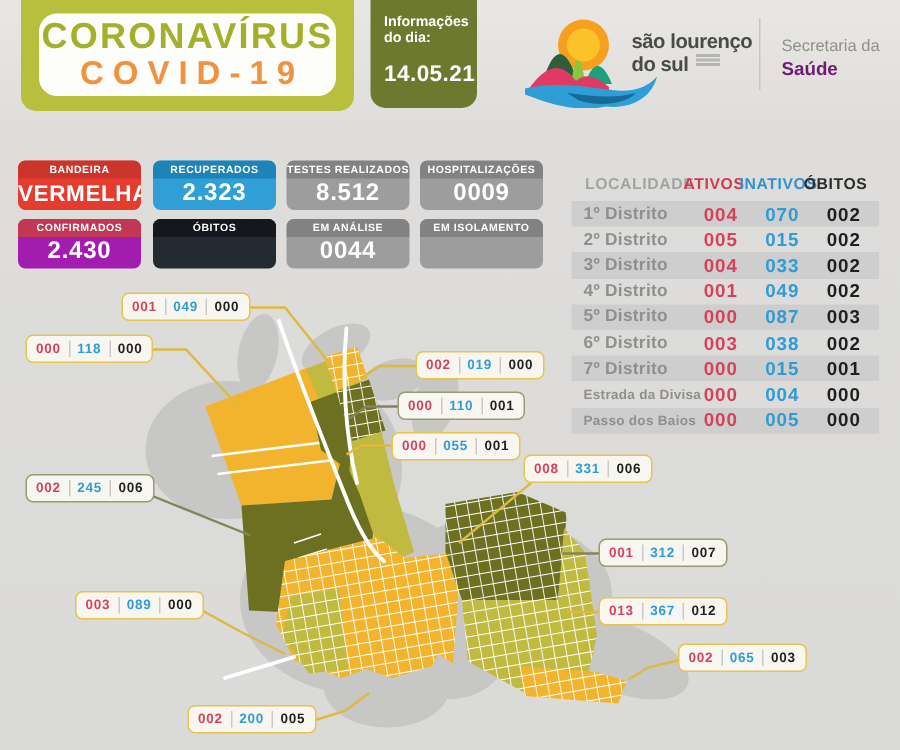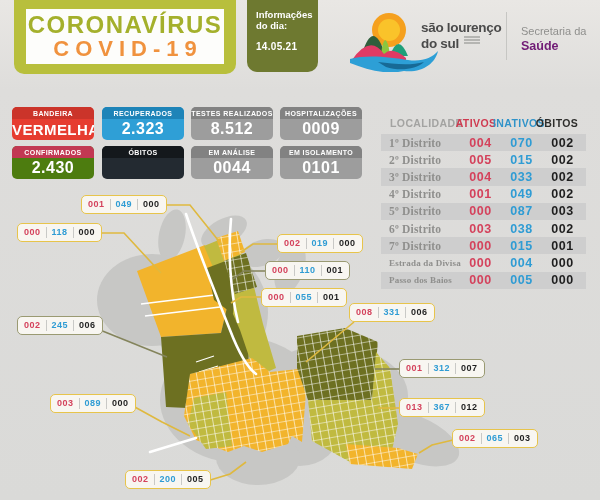--- a/index.html
+++ b/index.html
@@ -5,61 +5,61 @@
   html,body{margin:0;padding:0;}
   body{
     width:600px;height:500px;position:relative;overflow:hidden;
     font-family:"Liberation Sans",sans-serif;
     background:linear-gradient(180deg,#e9e7e4 0%,#dedddb 18%,#dadad8 100%);
   }
   
   .title-box{position:absolute;left:14px;top:0;width:222px;height:74px;
     background:#b8bf3c;border-radius:0 0 10px 10px;}
   .title-inner{position:absolute;left:12px;right:12px;top:9px;bottom:10px;
-    background:#fdfdfb;border-radius:0;display:flex;flex-direction:column;
+    background:#fdfdfb;border-radius:12px;display:flex;flex-direction:column;
     align-items:center;justify-content:center;line-height:1.02;}
   .t1{font-size:24px;font-weight:bold;color:#a4b02c;letter-spacing:1.5px;}
   .t2{font-size:22px;font-weight:bold;color:#f0923e;letter-spacing:6px;margin-left:6px;}
   .date-box{position:absolute;left:247px;top:0;width:71px;height:72px;
     background:#6e7930;border-radius:0 0 10px 10px;color:#fff;
     padding:9px 0 0 9px;box-sizing:border-box;}
   .date-box .cap{font-size:9.5px;font-weight:bold;line-height:1.2;}
-  .date-box .dt{font-size:10px;font-weight:bold;margin-top:9px;letter-spacing:.3px;}
+  .date-box .dt{font-size:15px;font-weight:bold;margin-top:9px;letter-spacing:.3px;}
   .logo-wrap{position:absolute;left:348px;top:4px;width:92px;height:68px;}
   .logo-text{position:absolute;left:421px;top:21px;line-height:1.02;color:#4a4a4a;}
   .logo-text .l1{font-size:13.5px;font-weight:bold;letter-spacing:-.3px;}
   .logo-text .l2{font-size:13.5px;font-weight:bold;letter-spacing:-.3px;}
   .logo-sub{display:inline-block;margin-left:5px;vertical-align:2px;}
   .logo-sub i{display:block;width:16px;height:1.5px;background:#b5b5b2;margin:1.5px 0;}
   .v-div{position:absolute;left:506px;top:12px;width:1px;height:48px;background:#c6c6c3;}
   .dept{position:absolute;left:521px;top:25px;line-height:1.25;}
   .dept .d1{font-size:11px;color:#8f8f8d;}
   .dept .d2{font-size:12.5px;font-weight:bold;color:#701a75;}
   
   .stat{position:absolute;width:82px;height:33px;border-radius:5px;color:#fff;
     overflow:hidden;text-align:center;}
   .stat .band{height:12px;display:flex;align-items:center;justify-content:center;
     font-size:7px;font-weight:bold;letter-spacing:.4px;}
   .stat .val{font-size:16px;font-weight:bold;line-height:20px;letter-spacing:.5px;}
   .stat .val.word{font-size:15px;line-height:21px;letter-spacing:.4px;}
   .s-red{background:#e63c30}.s-red .band{background:#cb342a}
   .s-blue{background:#2f9fd6}.s-blue .band{background:#1e84b8}
   .s-gray{background:#9d9d9d}.s-gray .band{background:#828282}
-  .s-pink{background:#4d7c0f}.s-pink .band{background:#c23853}
+  .s-pink{background:#a21caf}.s-pink .band{background:#c23853}
   .s-dark{background:#232a31}.s-dark .band{background:#14181c}
   
   .tbl-head{position:absolute;top:117px;font-size:10.5px;font-weight:bold;letter-spacing:.4px;}
   .th-loc{left:390px;color:#a3a3a1;}
   .th-atv{left:452px;width:48px;text-align:center;color:#cf3a50;}
   .th-ina{left:493px;width:48px;text-align:center;color:#3093c9;}
   .th-obi{left:533px;width:48px;text-align:center;color:#2d2d2b;}
   .trow{position:absolute;left:381px;width:205px;height:17.2px;display:flex;align-items:center;}
   .trow.stripe{background:#cecece;}
   .trow .nm{width:71px;padding-left:8px;font-size:11.5px;font-weight:bold;color:#8f8f8d;
-    white-space:nowrap;letter-spacing:.2px;font-family:Liberation Serif, serif;}
+    white-space:nowrap;letter-spacing:.2px;}
   .trow .nm.sm{font-size:9px;}
   .trow .cell{width:41px;text-align:center;font-size:12.5px;font-weight:bold;letter-spacing:.6px;}
   .c-a{color:#d4425c}.c-i{color:#2f9cd4}.c-o{color:#1f1f1f}
   
   .co{position:absolute;display:inline-flex;align-items:center;background:#f8f6f1;
     border:1.5px solid #e7c44b;border-radius:5px;padding:3px 6px;z-index:3;}
   .co.olive{border-color:#9a9a72;}
   .co b{font-size:9px;font-weight:bold;letter-spacing:.5px;line-height:1;}
   .co .sep{width:1px;height:11px;background:#c9c9c6;margin:0 5px;}
   .map-svg{position:absolute;left:0;top:0;z-index:1;}
@@ -196,21 +196,20 @@
 </div>
 <div class="stat s-dark" style="left:102px;top:146px">
   <div class="band">ÓBITOS</div>
 </div>
 <div class="stat s-gray" style="left:191px;top:146px">
   <div class="band">EM ANÁLISE</div>
   <div class="val">0044</div>
 </div>
 <div class="stat s-gray" style="left:280px;top:146px">
   <div class="band">EM ISOLAMENTO</div>
-  <div class="val">0101</div>
 </div>
 
 <div class="tbl-head th-loc">LOCALIDADE</div>
 <div class="tbl-head th-atv">ATIVOS</div>
 <div class="tbl-head th-ina">INATIVOS</div>
 <div class="tbl-head th-obi">ÓBITOS</div>
 
 <div class="trow stripe" style="top:134px">
   <div class="nm">1º Distrito</div>
   <div class="cell c-a">004</div>

